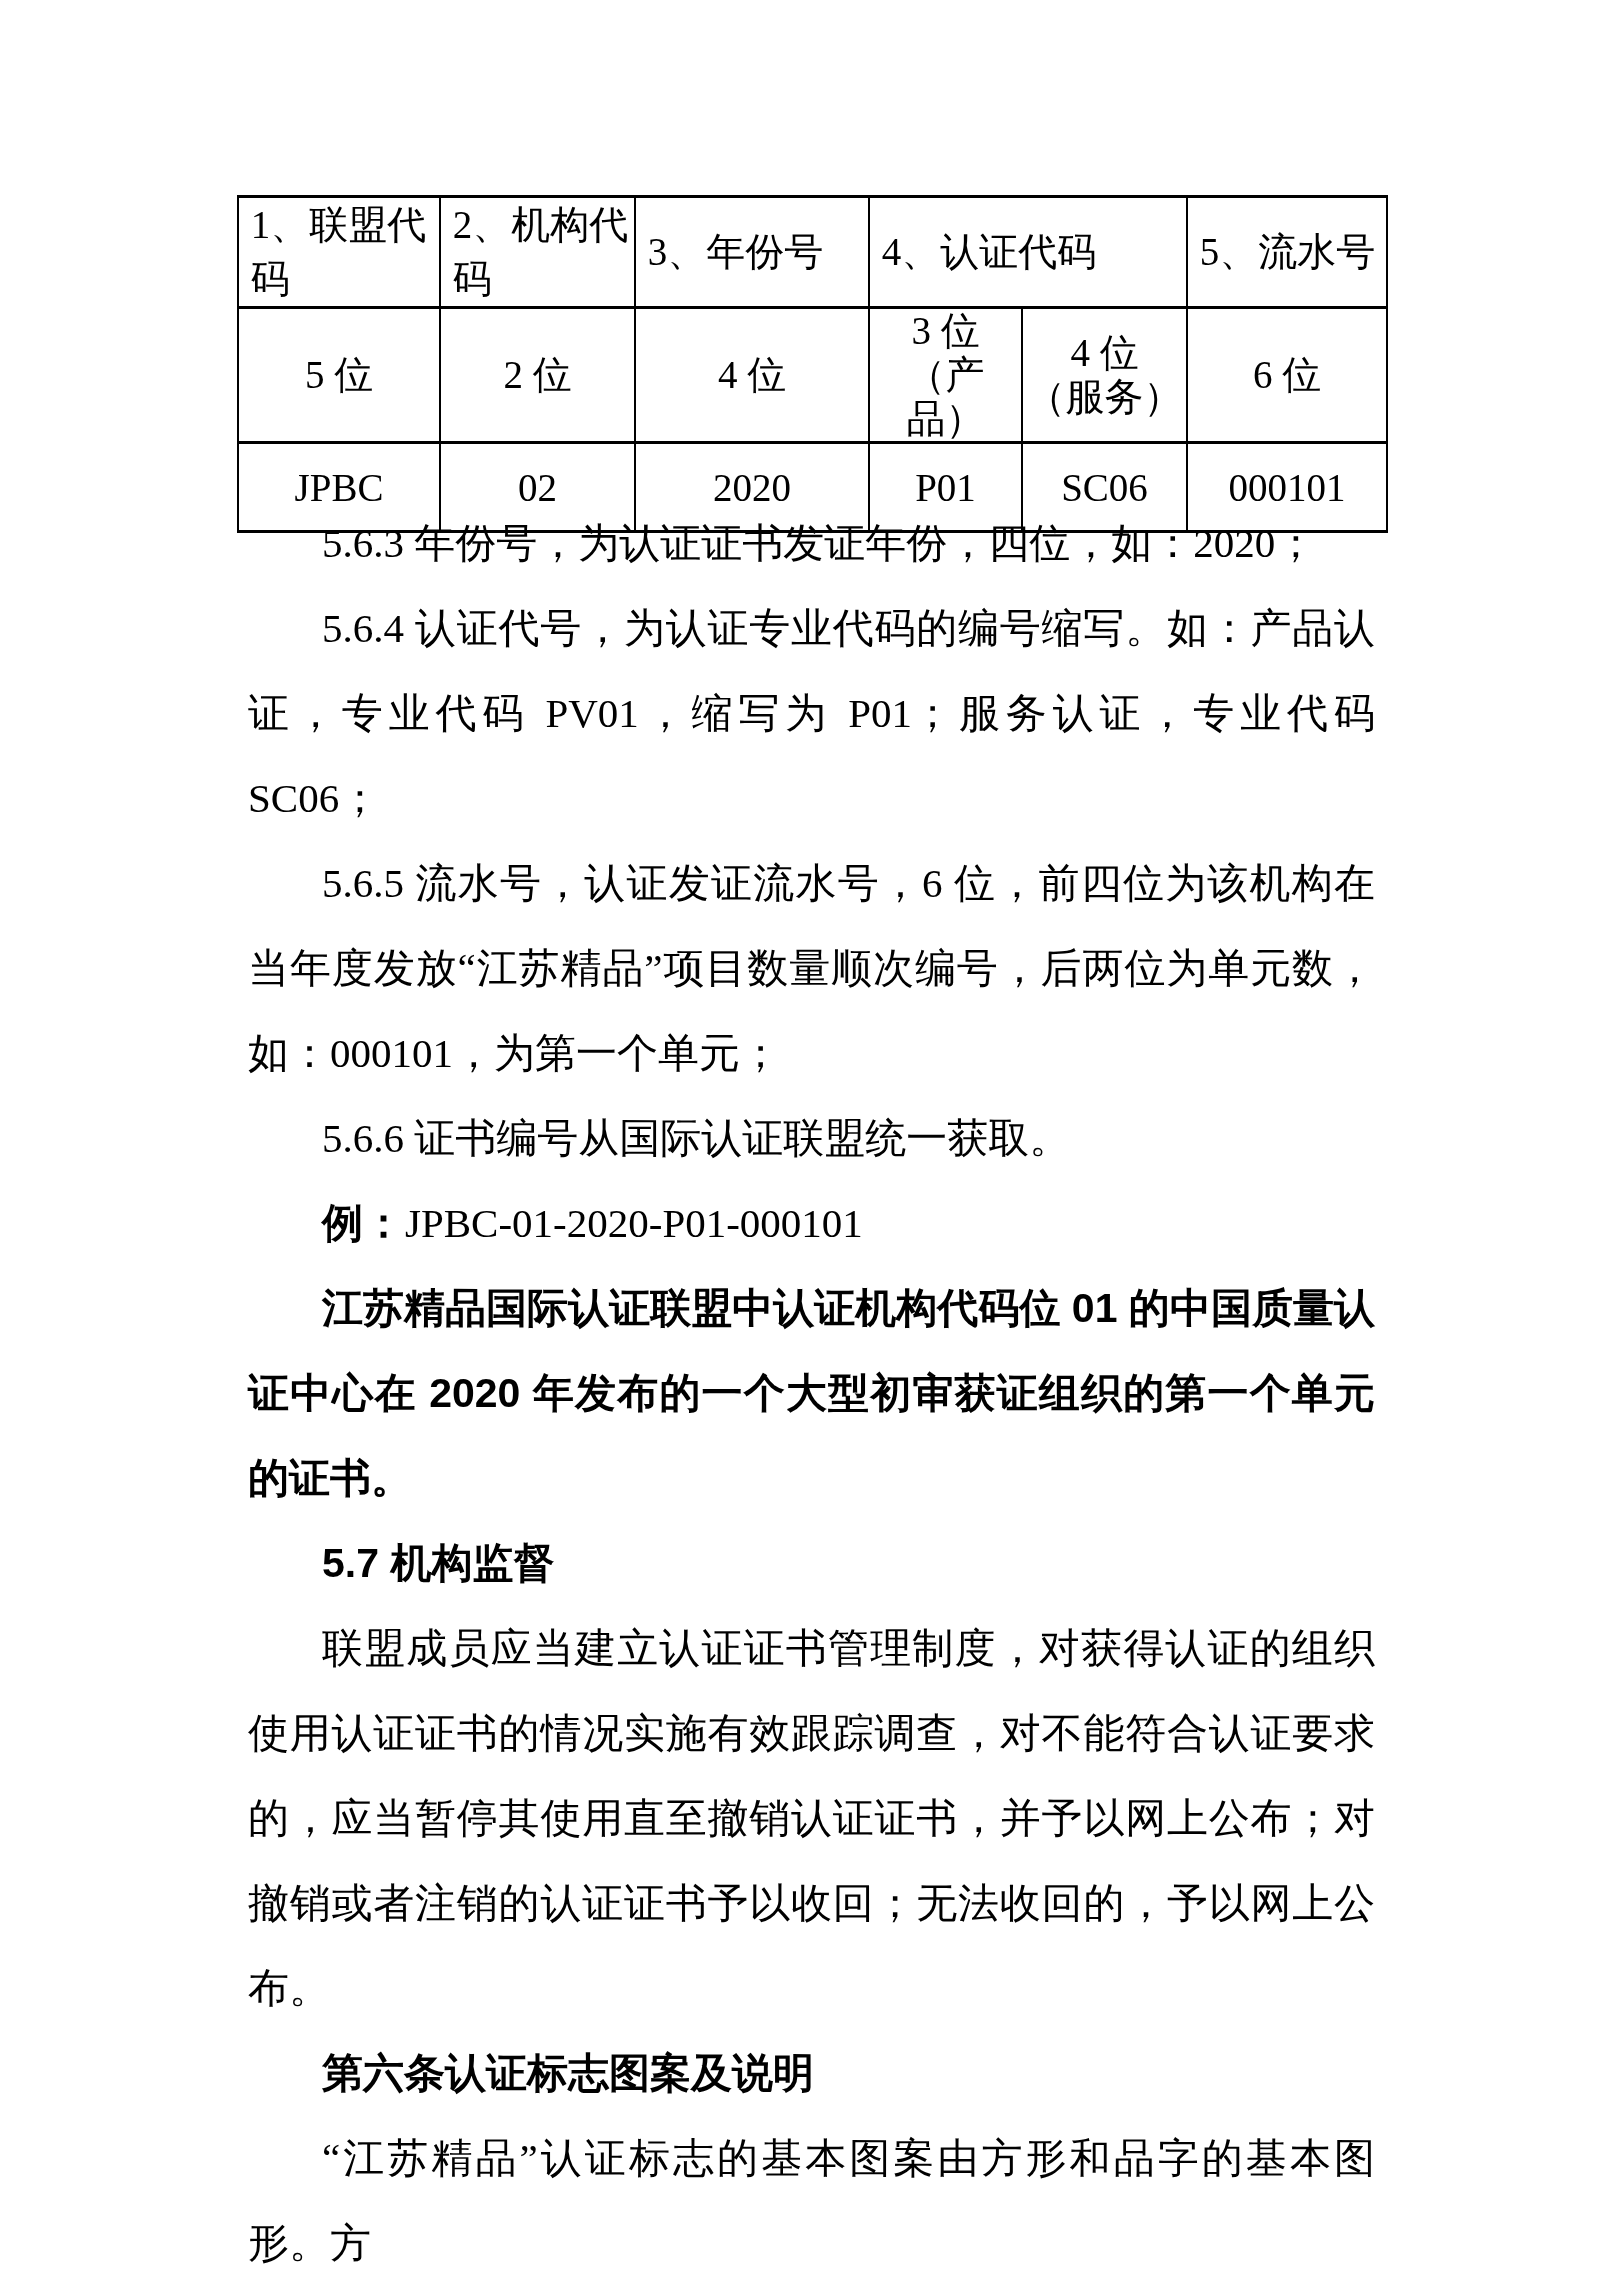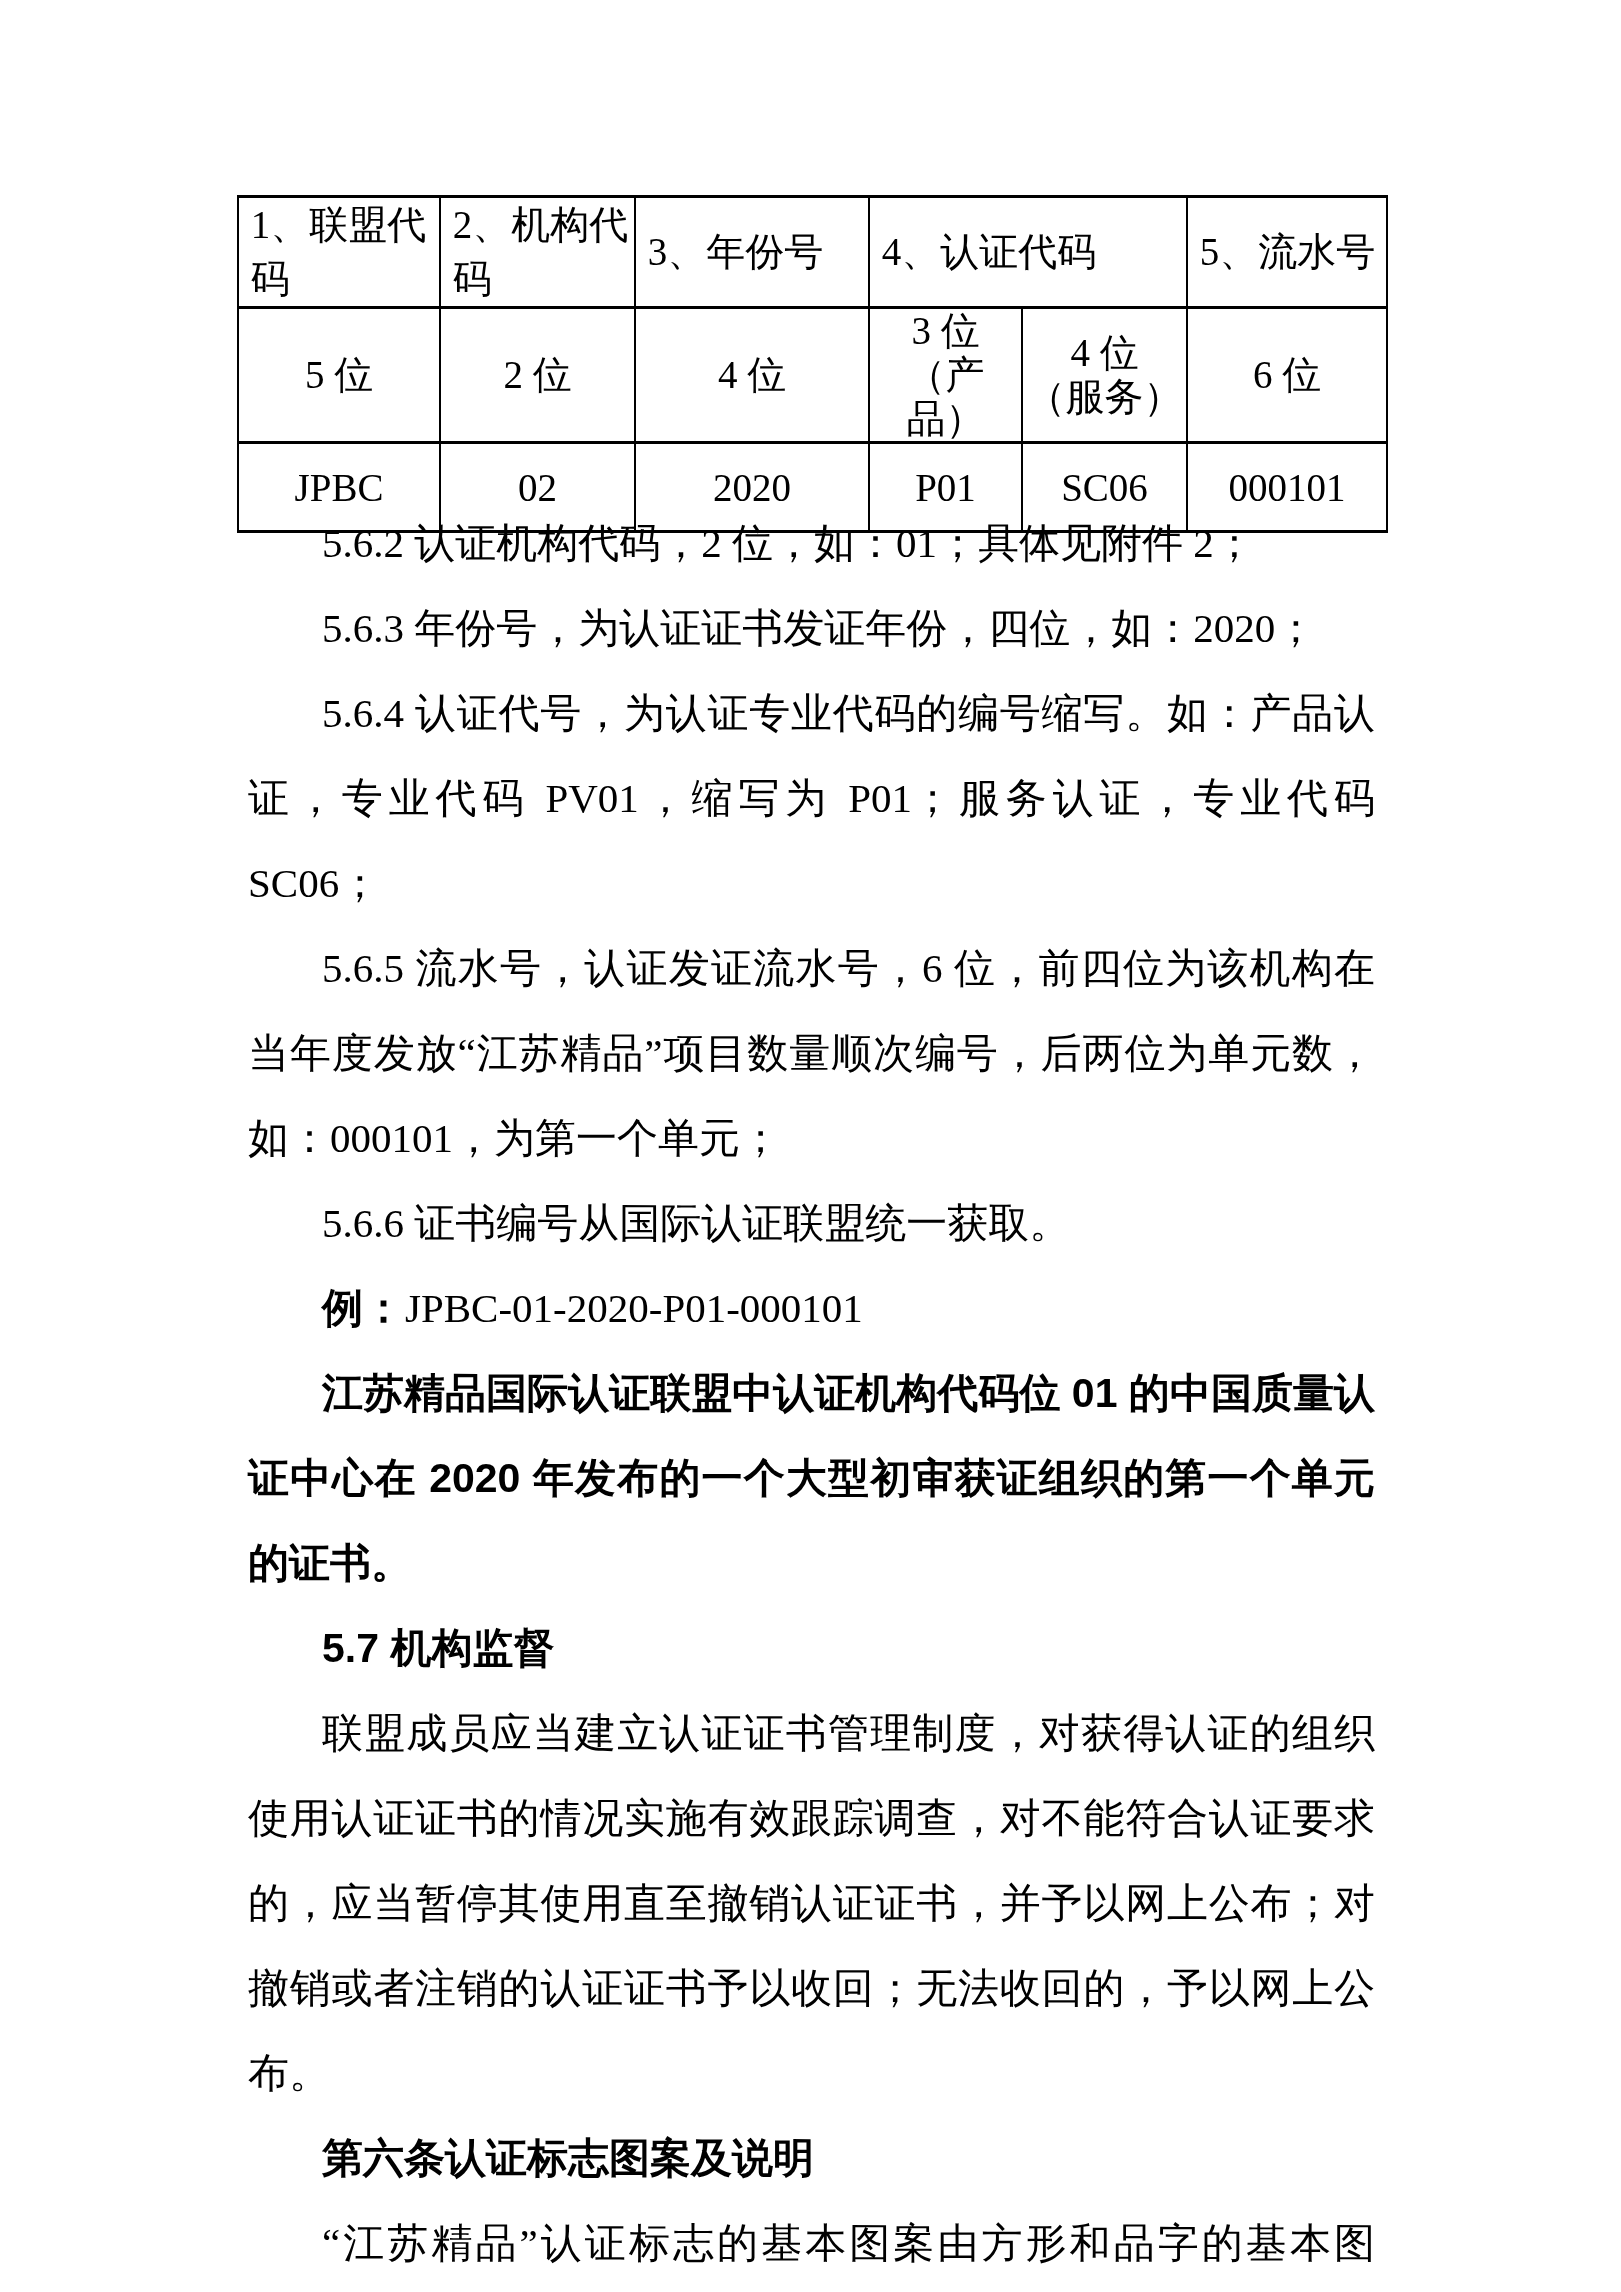--- a/index.html
+++ b/index.html
@@ -94,21 +94,20 @@
         <td>02</td>
         <td>2020</td>
         <td>P01</td>
         <td>SC06</td>
         <td>000101</td>
       </tr>
     </tbody>
   </table>
 
   <div class="body-text">
-    <p>5.6.2 认证机构代码，2 位，如：01；具体见附件 2；</p>
     <p>5.6.3 年份号，为认证证书发证年份，四位，如：2020；</p>
     <p>5.6.4 认证代号，为认证专业代码的编号缩写。如：产品认证，专业代码 PV01，缩写为 P01；服务认证，专业代码 SC06；</p>
     <p>5.6.5 流水号，认证发证流水号，6 位，前四位为该机构在当年度发放“江苏精品”项目数量顺次编号，后两位为单元数，如：000101，为第一个单元；</p>
     <p>5.6.6 证书编号从国际认证联盟统一获取。</p>
     <p><span class="hei">例：</span><span class="example-code">JPBC-01-2020-P01-000101</span></p>
     <p class="hei">江苏精品国际认证联盟中认证机构代码位 01 的中国质量认证中心在 2020 年发布的一个大型初审获证组织的第一个单元的证书。</p>
     <p class="hei">5.7 机构监督</p>
     <p>联盟成员应当建立认证证书管理制度，对获得认证的组织使用认证证书的情况实施有效跟踪调查，对不能符合认证要求的，应当暂停其使用直至撤销认证证书，并予以网上公布；对撤销或者注销的认证证书予以收回；无法收回的，予以网上公布。</p>
     <p class="hei">第六条认证标志图案及说明</p>
     <p>“江苏精品”认证标志的基本图案由方形和品字的基本图形。方</p>

